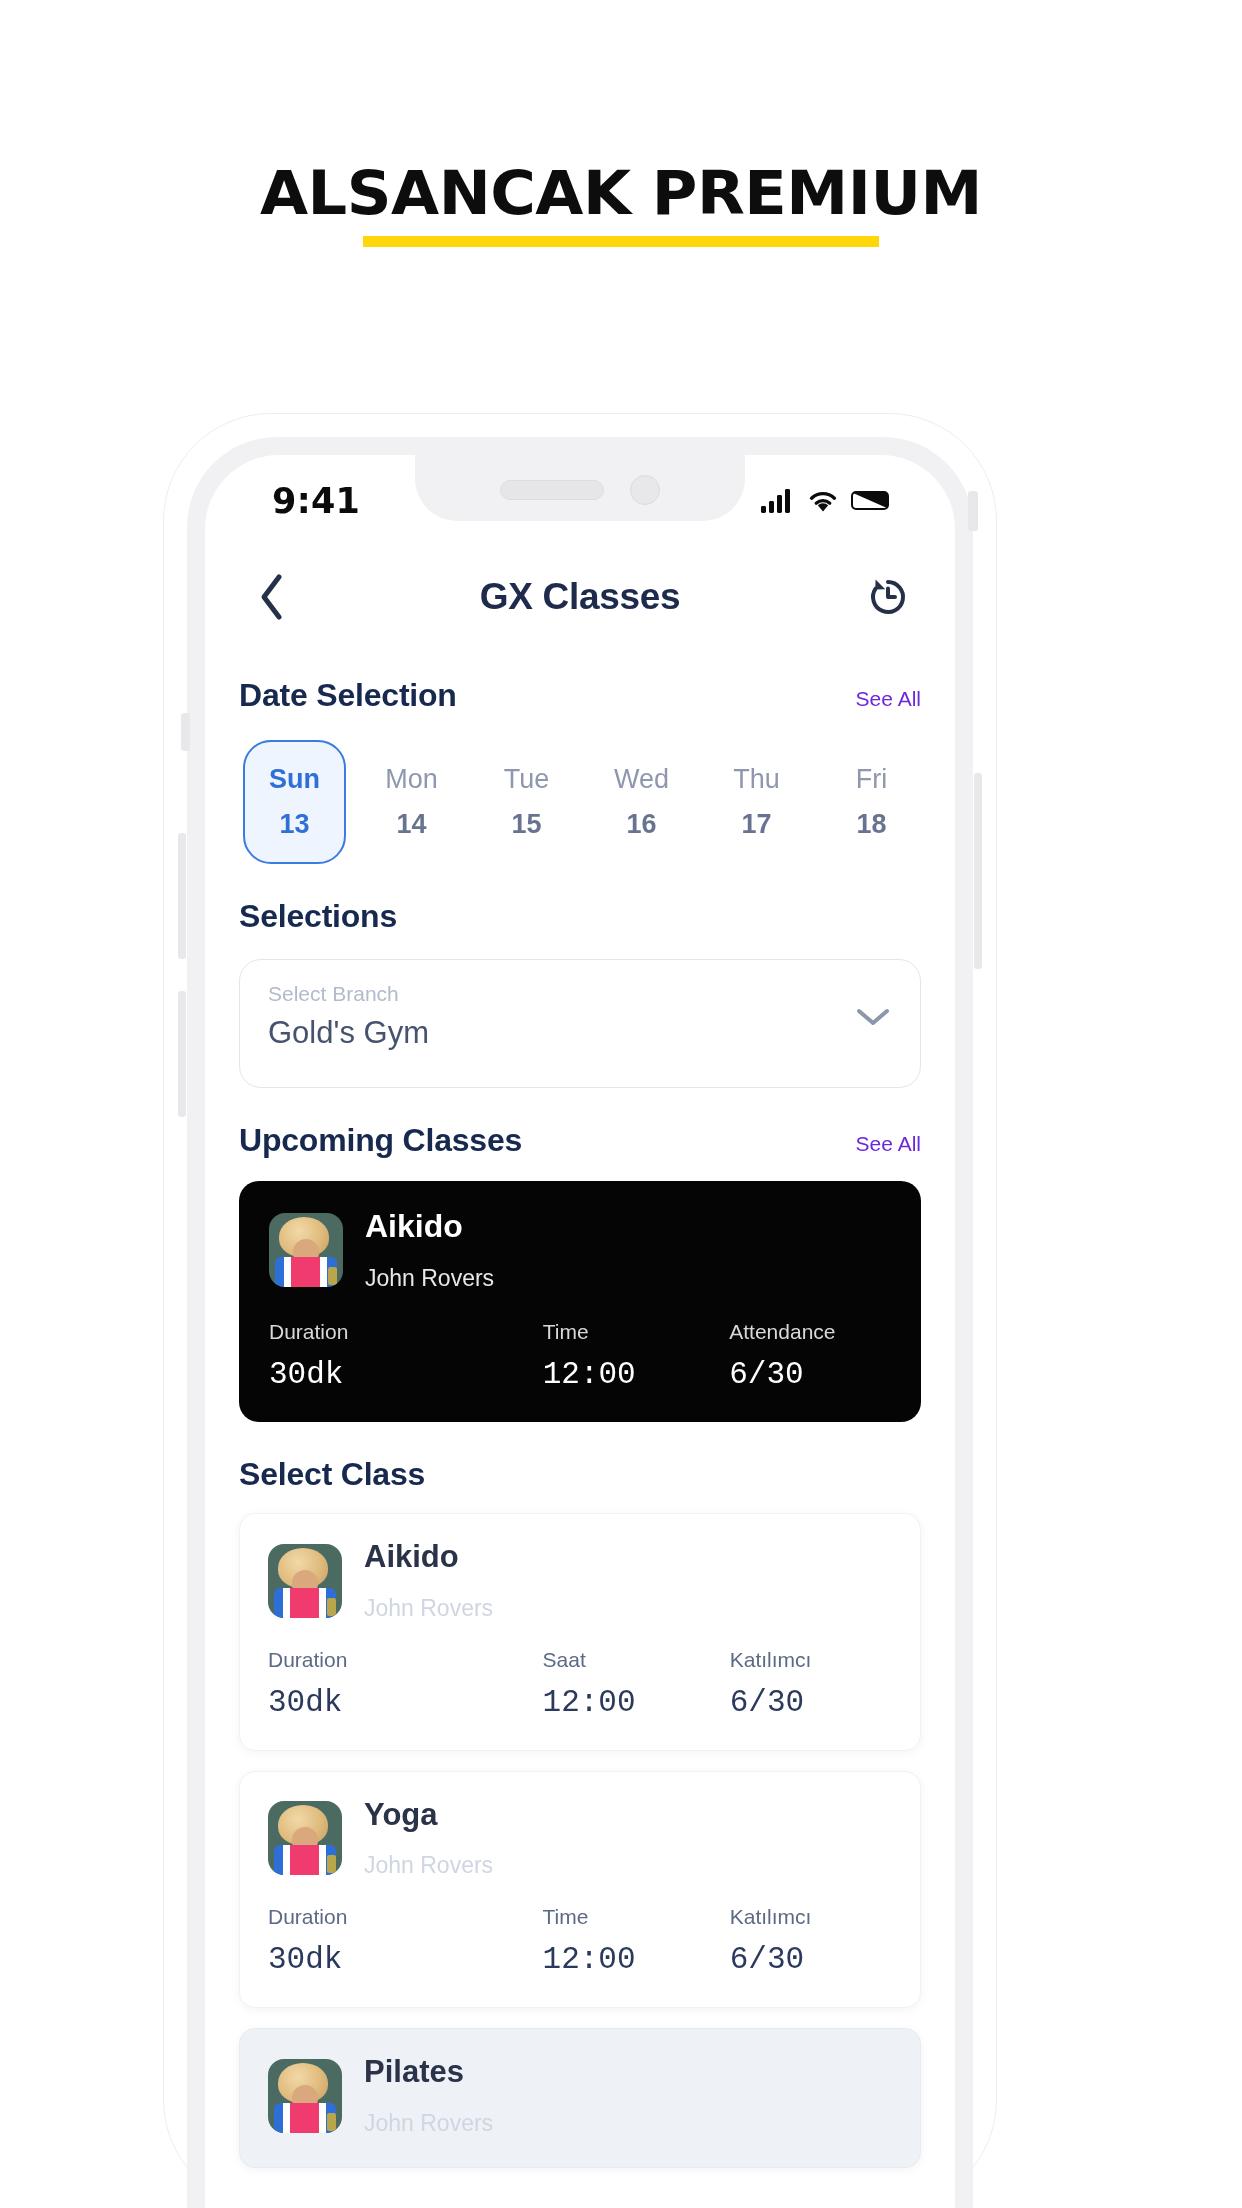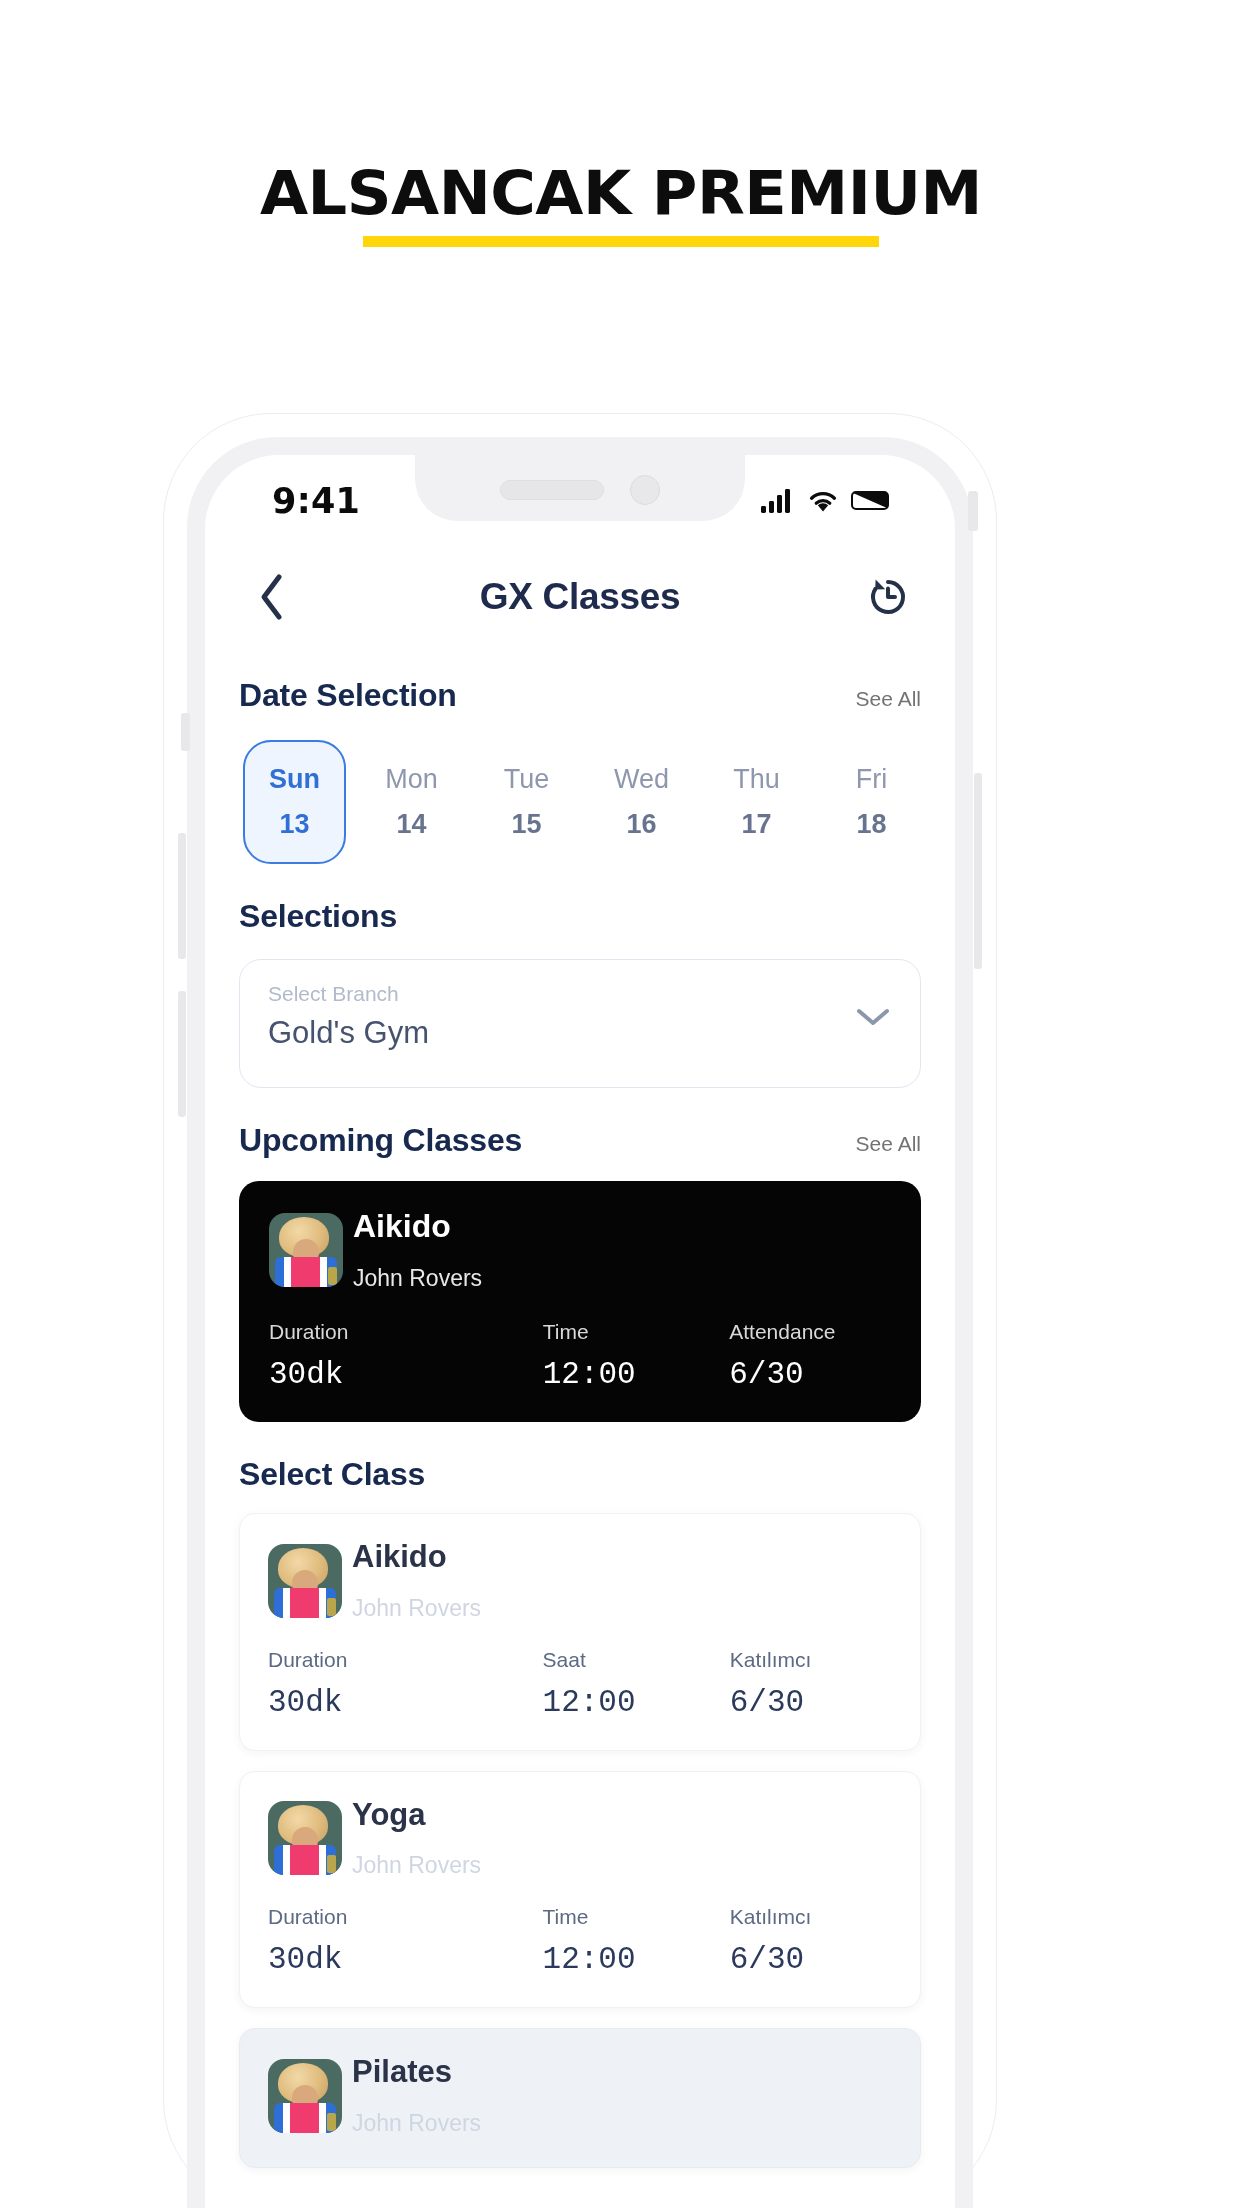--- a/index.html
+++ b/index.html
@@ -123,21 +123,21 @@
   .content { padding: 0 34px; }
 
   .section-head {
     display: flex; align-items: baseline; justify-content: space-between;
     margin-top: 34px;
   }
   .section-title {
     font-size: 32px; font-weight: 700; color: #17294f; letter-spacing: -0.2px;
   }
   .see-all {
-    font-size: 21px; color: #737373; font-weight: 400; cursor: pointer;
+    font-size: 21px; color: #6d28d9; font-weight: 400; cursor: pointer;
   }
 
   
   .date-strip {
     display: flex; align-items: stretch; gap: 16px;
     margin-top: 26px; padding-left: 4px;
   }
   .date-cell {
     flex: 1 1 0; min-width: 0;
     display: flex; flex-direction: column; align-items: center; justify-content: center;
@@ -170,21 +170,21 @@
   .chev-down { flex: 0 0 auto; margin-left: 12px; }
 
   
   .card-black {
     margin-top: 22px;
     background: #050505;
     border-radius: 20px;
     padding: 28px 30px 30px;
     color: #fff;
   }
-  .card-head { display: flex; align-items: center; gap: 10px; }
+  .card-head { display: flex; align-items: center; gap: 22px; }
   .avatar {
     width: 74px; height: 74px; border-radius: 16px; flex: 0 0 auto;
     overflow: hidden; position: relative;
     background: #4a6a62;
   }
   .avatar .hair {
     position: absolute; left: 10px; top: 4px; width: 50px; height: 40px;
     border-radius: 50% 50% 45% 45%;
     background: radial-gradient(circle at 40% 35%, #f2d9a8 0%, #e0bc7e 55%, #c79f63 100%);
   }

